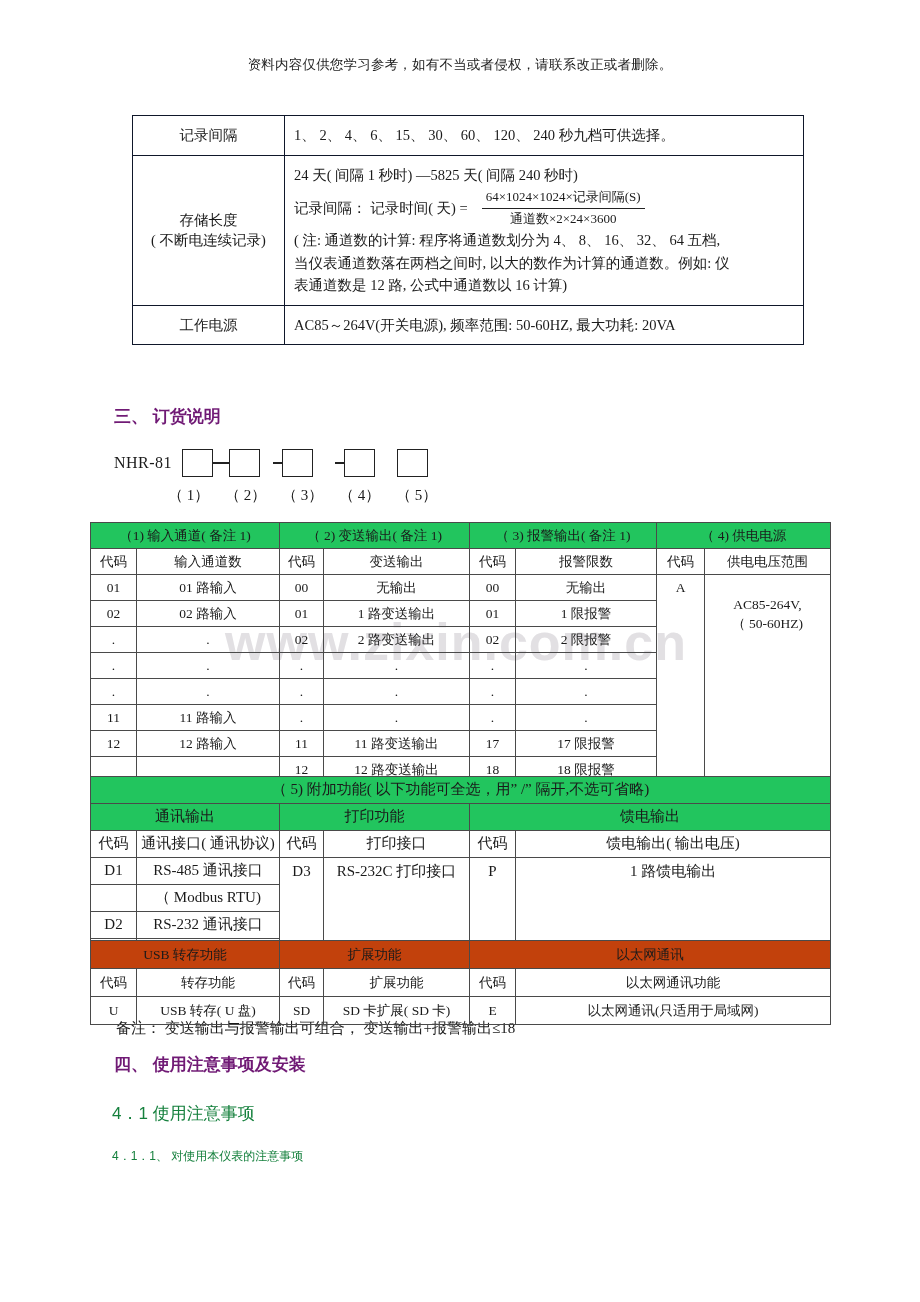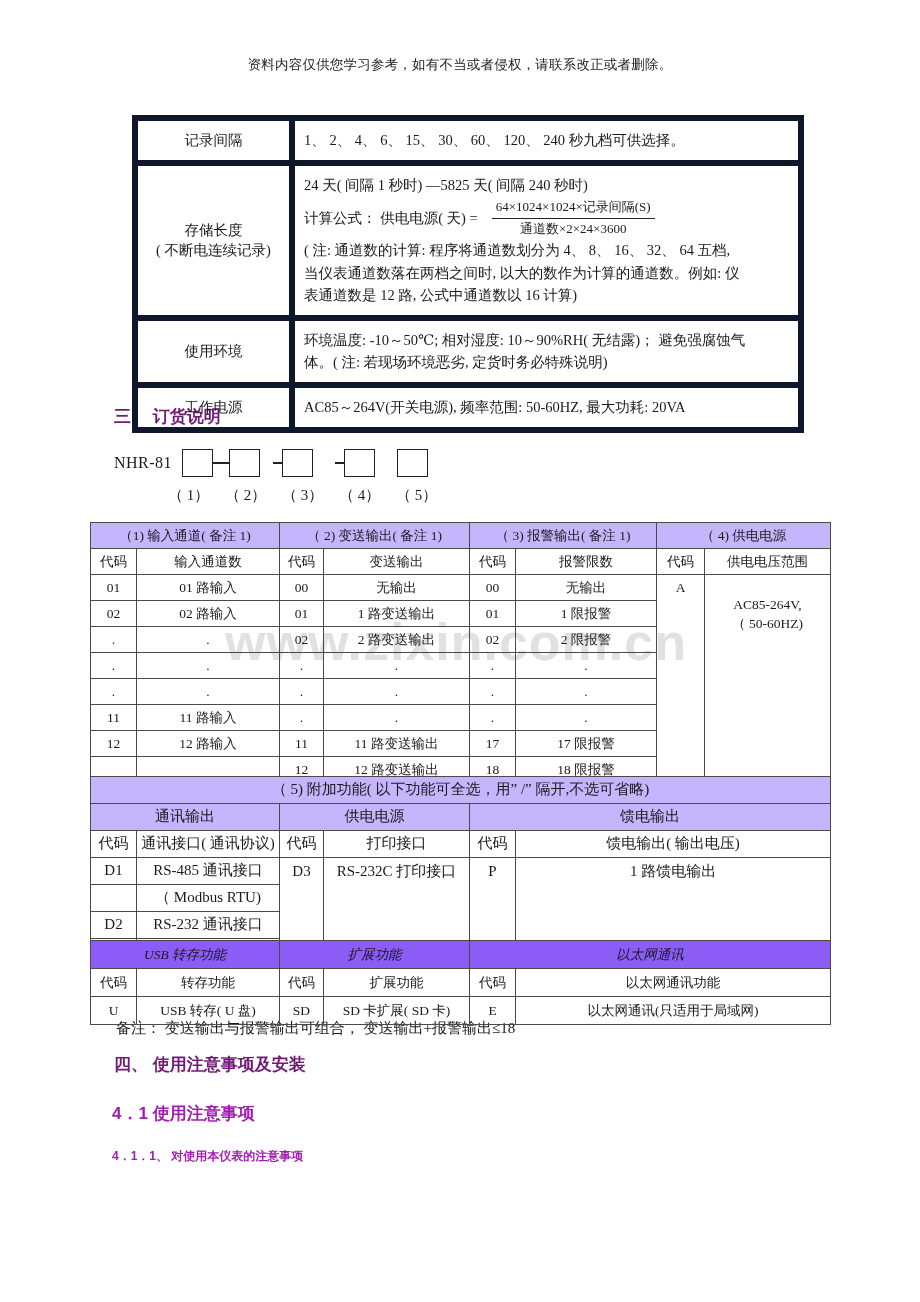--- a/index.html
+++ b/index.html
@@ -68,21 +68,21 @@
 
   
   .spec-table {
     position: absolute;
     left: 132px;
     top: 115px;
     width: 672px;
     z-index: 2;
   }
   .spec-table td {
-    border: 6px solid #0f172a;
+    border: 1px solid #0f172a;
   }
   .spec-label {
     width: 143px;
     text-align: center;
     padding: 6px 4px;
     font-size: 14.5px;
   }
   .spec-label .sub { display: block; }
   .spec-body {
     padding: 7px 9px;
@@ -125,22 +125,22 @@
     font-weight: 700;
     font-size: 17px;
     color: #701a75;
     white-space: nowrap;
   }
   .sec-h3 { left: 114px; top: 405px; }
   .sec-h4 { left: 114px; top: 1053px; }
   .sub-h  {
     position: absolute;
     font-family: "Liberation Sans", "DejaVu Sans", sans-serif;
-    font-weight: 700;
-    color: #a21caf;
+    font-weight: 400;
+    color: #15803d;
     white-space: nowrap;
   }
   .sub-h41 { left: 112px; top: 1102px; font-size: 17px; }
   .sub-h411 { left: 112px; top: 1148px; font-size: 12px; text-align: right; }
 
   
   .model-row {
     position: absolute;
     left: 114px;
     top: 448px;
@@ -198,21 +198,21 @@
     z-index: 2;
   }
   .order-table td {
     border: 1px solid #4a4a4a;
     font-size: 13.5px;
     text-align: center;
     padding: 2px 3px;
     height: 21px;
   }
   .grp-head {
-    background: #c4b5fd;
+    background: #22c55e;
     font-size: 13.5px;
     height: 24px;
   }
   .col-head { height: 24px; }
   .code-cell { font-family: "Liberation Serif", serif; }
   .dot { font-size: 15px; line-height: 1; }
 
   .order-table2 {
     position: absolute;
     left: 90px;
@@ -235,21 +235,21 @@
     width: 740px;
     z-index: 2;
   }
   .order-table3 td {
     border: 1px solid #4a4a4a;
     font-size: 13.5px;
     text-align: center;
     padding: 2px 3px;
     height: 23px;
   }
-  td.shade { background: #8b5cf6; font-style: italic; }
+  td.shade { background: #c2410c; }
 
   
   .remark {
     position: absolute;
     left: 116px;
     top: 1019px;
     font-size: 15px;
     white-space: nowrap;
   }
   .tinyfont { font-size: 12.5px; }
@@ -274,38 +274,29 @@
         </td>
       </tr>
       <tr>
         <td class="spec-label">
           <span class="sub">存储长度</span>
           <span class="sub">( 不断电连续记录)</span>
         </td>
         <td class="spec-body">
           <span class="ln">24 天( 间隔 1 秒时) —5825 天( 间隔 240 秒时)</span>
           <span class="frac-line">
-            <span>计算公式： 供电电源( 天) =</span>
+            <span>记录间隔： 记录时间( 天) =</span>
             <span class="frac">
               <span class="num">64×1024×1024×记录间隔(S)</span>
               <span class="den">通道数×2×24×3600</span>
             </span>
           </span>
           <span class="ln">( 注: 通道数的计算: 程序将通道数划分为 4、 8、 16、 32、 64 五档,</span>
           <span class="ln">当仪表通道数落在两档之间时, 以大的数作为计算的通道数。例如: 仪</span>
           <span class="ln">表通道数是 12 路, 公式中通道数以 16 计算)</span>
-        </td>
-      </tr>
-      <tr>
-        <td class="spec-label">
-          <span>使用环境</span>
-        </td>
-        <td class="spec-body">
-          <span class="ln">环境温度: -10～50℃; 相对湿度: 10～90%RH( 无结露)； 避免强腐蚀气</span>
-          <span class="ln">体。( 注: 若现场环境恶劣, 定货时务必特殊说明)</span>
         </td>
       </tr>
       <tr>
         <td class="spec-label">
           <span>工作电源</span>
         </td>
         <td class="spec-body">
           <span class="ln">AC85～264V(开关电源), 频率范围: 50-60HZ, 最大功耗: 20VA</span>
         </td>
       </tr>
@@ -445,21 +436,21 @@
         <col style="width:146px">
       <col style="width:46px">
         <col style="width:315px">
     </colgroup>
     <tbody>
       <tr>
         <td class="grp-head" colspan="6">（ 5) 附加功能( 以下功能可全选，用” /” 隔开,不选可省略)</td>
       </tr>
       <tr>
         <td class="grp-head" colspan="2">通讯输出</td>
-        <td class="grp-head" colspan="2">供电电源</td>
+        <td class="grp-head" colspan="2">打印功能</td>
         <td class="grp-head" colspan="2">馈电输出</td>
       </tr>
       <tr>
         <td>代码</td>
         <td>通讯接口( 通讯协议)</td>
         <td>代码</td>
         <td>打印接口</td>
         <td>代码</td>
         <td>馈电输出( 输出电压)</td>
       </tr>

